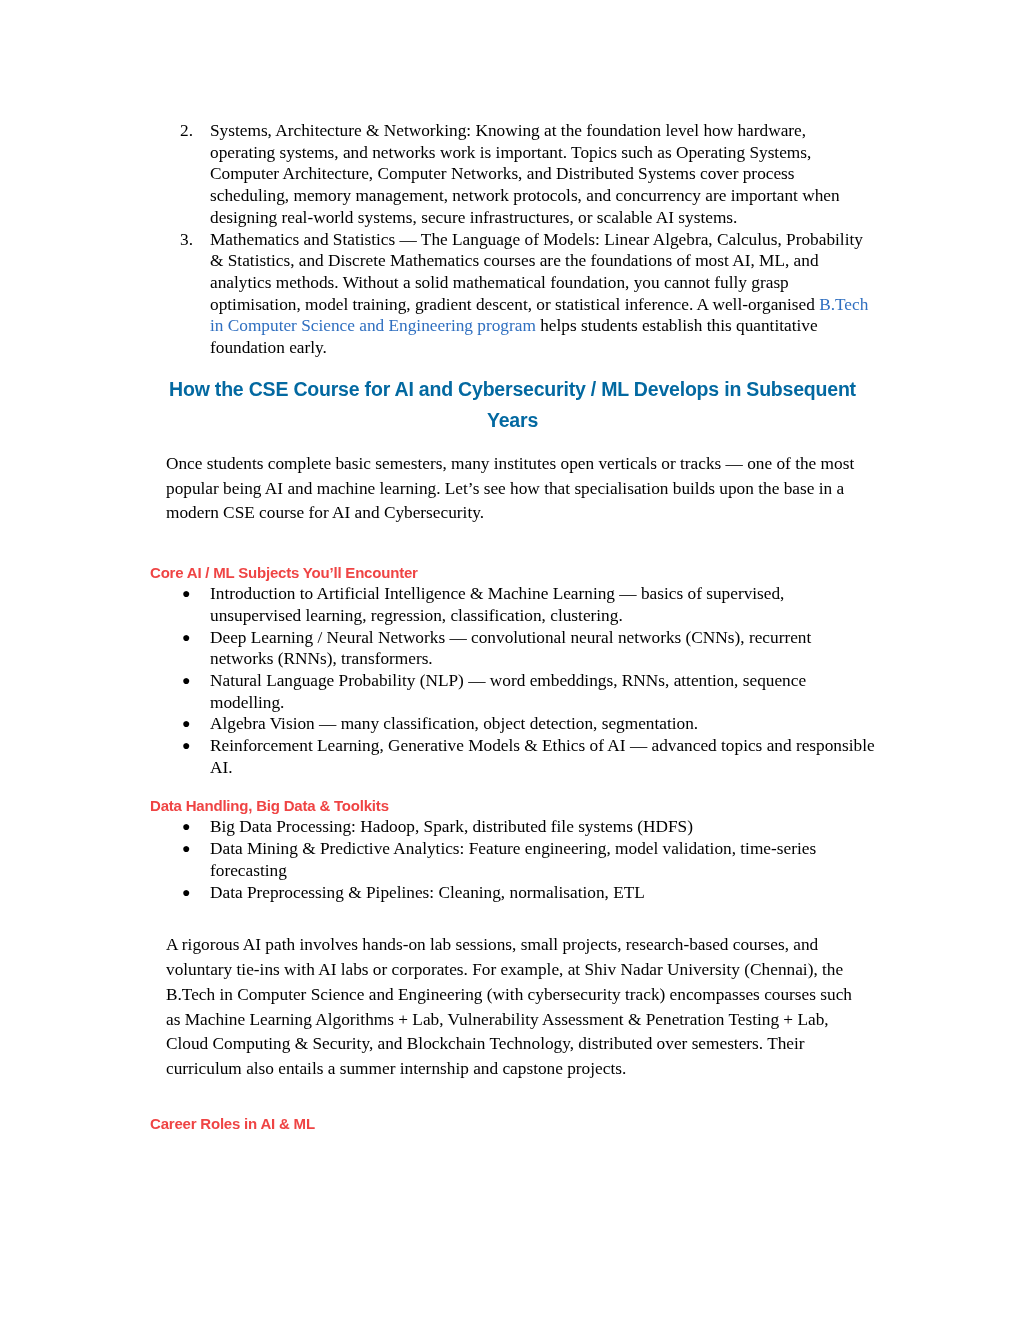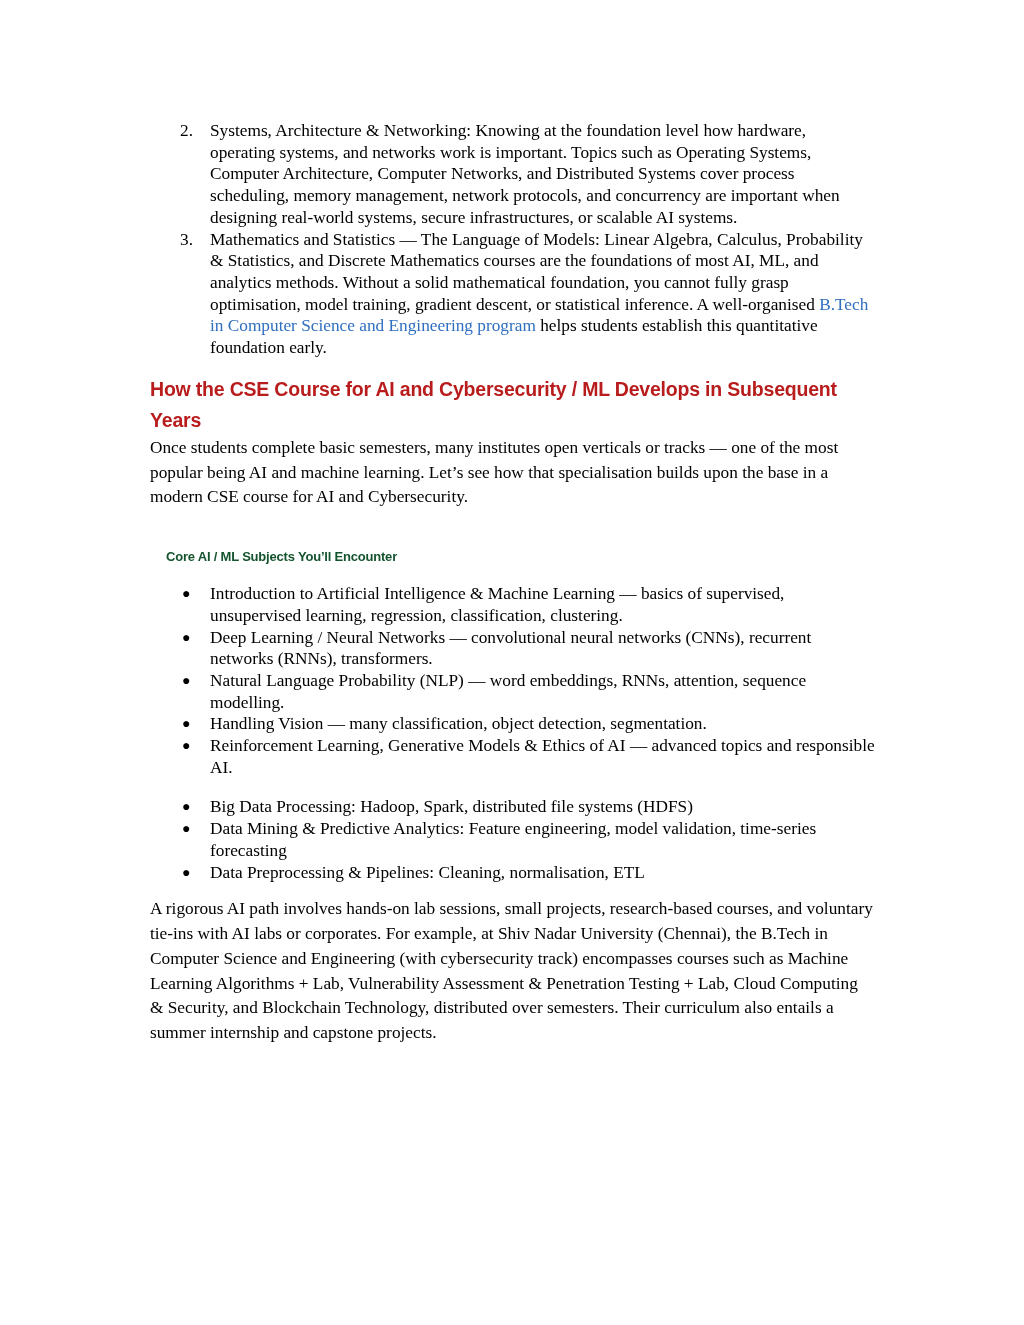--- a/index.html
+++ b/index.html
@@ -4,25 +4,25 @@
 <style>
   html, body { margin: 0; padding: 0; background: #ffffff; }
   body { width: 1024px; height: 1325px; position: relative; overflow: hidden;
          font-family: "Liberation Serif", "DejaVu Serif", serif; color: #000; }
   .page { position: absolute; left: 150px; top: 120px; width: 725px; }
   ol.num { margin: 0; padding: 0; list-style: none; }
   ol.num li { position: relative; padding-left: 60px; font-size: 17.3px; line-height: 21.7px; }
   ol.num li .marker { position: absolute; left: 30px; top: 0; }
   b { font-weight: normal; }
   a.link { color: #2f6fc0; text-decoration: none; }
-  h2 { font-family: "Liberation Sans", "DejaVu Sans", sans-serif; color: #b91c1c;
-       font-size: 19.5px; font-weight: bold; line-height: 31px; margin: 15px 0 0 0; letter-spacing: -0.2px; }
-  h3 { font-family: "Liberation Sans", "DejaVu Sans", sans-serif; color: #14532d;
-       font-size: 13px; font-weight: bold; line-height: 20px; margin: 16px; letter-spacing: -0.2px; }
-  p.para { margin: 0; font-size: 17.3px; line-height: 24.8px; }
+  h2 { font-family: "Liberation Sans", "DejaVu Sans", sans-serif; color: #0369a1;
+       font-size: 19.5px; font-weight: bold; line-height: 31px; margin: 15px 0 0 0; letter-spacing: -0.2px; text-align: center; }
+  h3 { font-family: "Liberation Sans", "DejaVu Sans", sans-serif; color: #ef4444;
+       font-size: 15px; font-weight: bold; line-height: 20px; margin: 0; letter-spacing: -0.2px; }
+  p.para { margin: 16px; font-size: 17.3px; line-height: 24.8px; }
   ul.bul { margin: 0; padding: 0; list-style: none; }
   ul.bul li { position: relative; padding-left: 60px; font-size: 17.3px; line-height: 21.7px; }
   ul.bul li .dot { position: absolute; left: 32px; top: 0; font-size: 14px; }
   .gap-h3a { height: 21px; }
   .gap-h3b { height: 18px; }
   .gap-h3c { height: 14px; }
   .gap-h3d { height: 16px; }
 </style>
 </head>
 <body>
@@ -42,29 +42,31 @@
 
   <h2>How the CSE Course for AI and Cybersecurity / ML Develops in Subsequent Years</h2>
   <p class="para">Once students complete basic semesters, many institutes open verticals or tracks — one of the most popular being AI and machine learning. Let’s see how that specialisation builds upon the base in a modern CSE course for AI and Cybersecurity.</p>
 
   <div class="gap-h3a"></div>
   <h3>Core AI / ML Subjects You’ll Encounter</h3>
   <ul class="bul">
     <li><span class="dot">●</span><b>Introduction to Artificial Intelligence &amp; Machine Learning</b><span> — basics of supervised, unsupervised learning, regression, classification, clustering.</span></li>
     <li><span class="dot">●</span><b>Deep Learning / Neural Networks</b><span> — convolutional neural networks (CNNs), recurrent networks (RNNs), transformers.</span></li>
     <li><span class="dot">●</span><b>Natural Language Probability (NLP)</b><span> — word embeddings, RNNs, attention, sequence modelling.</span></li>
-    <li><span class="dot">●</span><b>Handling Vision</b><span> — many classification, object detection, segmentation.</span></li>
+    <li><span class="dot">●</span><b>Algebra Vision</b><span> — many classification, object detection, segmentation.</span></li>
     <li><span class="dot">●</span><b>Reinforcement Learning, Generative Models &amp; Ethics of AI</b><span> — advanced topics and responsible AI.</span></li>
   </ul>
 
   <div class="gap-h3b"></div>
+  <h3>Data Handling, Big Data &amp; Toolkits</h3>
   <ul class="bul">
     <li><span class="dot">●</span><b>Big Data Processing:</b><span> Hadoop, Spark, distributed file systems (HDFS)</span></li>
     <li><span class="dot">●</span><b>Data Mining &amp; Predictive Analytics:</b><span> Feature engineering, model validation, time-series forecasting</span></li>
     <li><span class="dot">●</span><b>Data Preprocessing &amp; Pipelines:</b><span> Cleaning, normalisation, ETL</span></li>
   </ul>
 
   <div class="gap-h3c"></div>
   <p class="para">A rigorous AI path involves hands-on lab sessions, small projects, research-based courses, and voluntary tie-ins with AI labs or corporates. For example, at Shiv Nadar University (Chennai), the B.Tech in Computer Science and Engineering (with cybersecurity track) encompasses courses such as Machine Learning Algorithms + Lab, Vulnerability Assessment &amp; Penetration Testing + Lab, Cloud Computing &amp; Security, and Blockchain Technology, distributed over semesters. Their curriculum also entails a summer internship and capstone projects.</p>
 
   <div class="gap-h3d"></div>
+  <h3>Career Roles in AI &amp; ML</h3>
 
 </div>
 
 </body></html>

